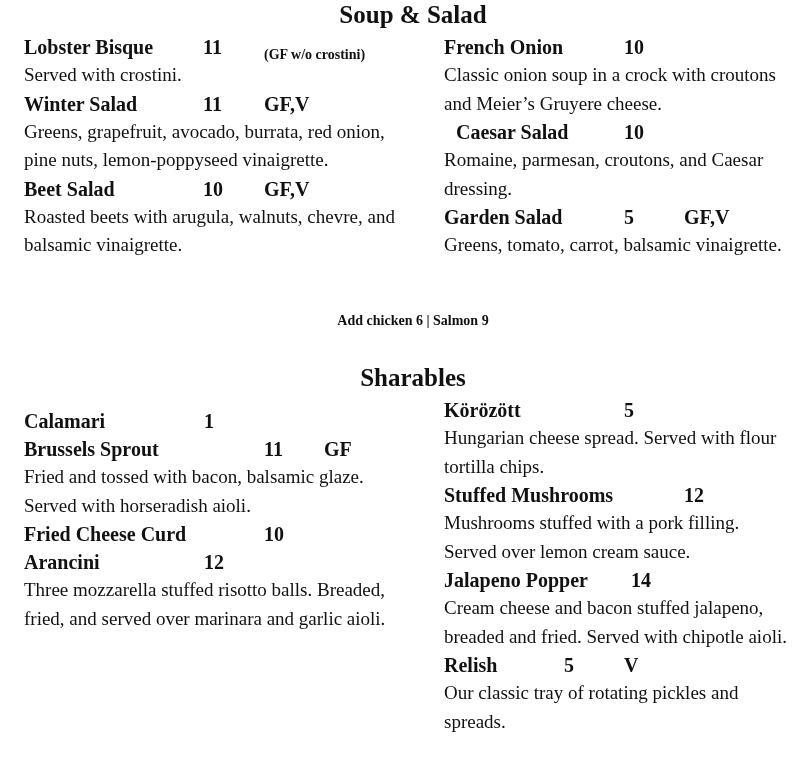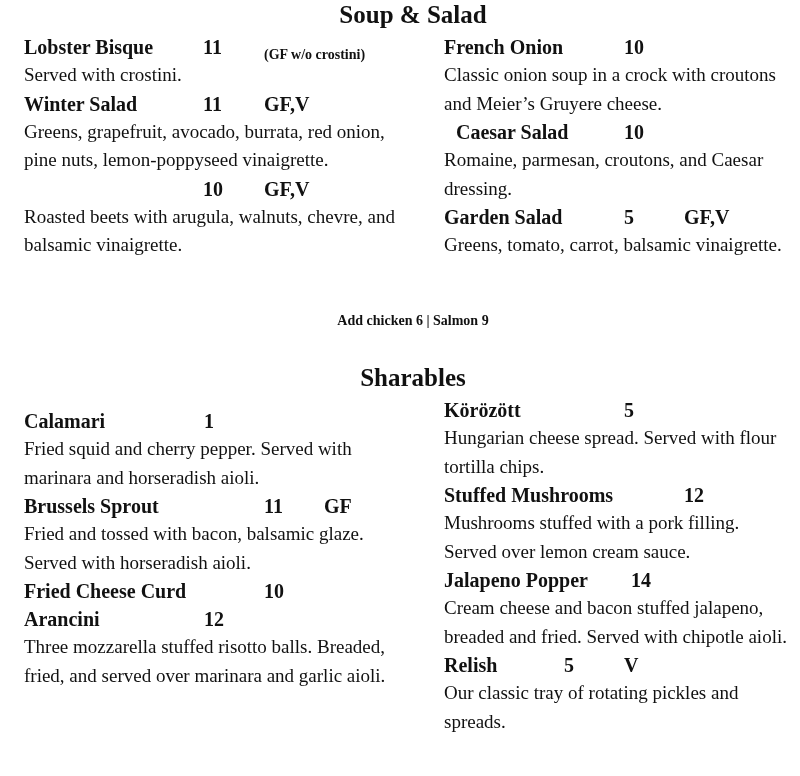--- a/index.html
+++ b/index.html
@@ -41,20 +41,21 @@
   <div>
     <div class="item-head">
       <span style="left:0">Winter Salad</span>
       <span style="left:179px">11</span>
       <span style="left:240px">GF,V</span>
     </div>
     <div class="item-desc">Greens, grapefruit, avocado, burrata, red onion, pine nuts, lemon-poppyseed vinaigrette.</div>
   </div>
   <div>
     <div class="item-head">
+      <span style="left:0">Beet Salad</span>
       <span style="left:179px">10</span>
       <span style="left:240px">GF,V</span>
     </div>
     <div class="item-desc">Roasted beets with arugula, walnuts, chevre, and balsamic vinaigrette.</div>
   </div>
 </div>
 
 <div class="col" style="left:444px; top:33px; width:350px;">
   <div>
     <div class="item-head">
@@ -83,21 +84,20 @@
 <div class="addon">Add chicken 6 | Salmon 9</div>
 
 <div class="section-title" style="top:364px;">Sharables</div>
 
 <div class="col" style="left:24px; top:396px;margin-top:11px;">
   <div>
     <div class="item-head">
       <span style="left:0">Calamari</span>
       <span style="left:180px">1</span>
     </div>
-    <div class="item-desc">Fried squid and cherry pepper. Served with marinara and horseradish aioli.</div>
   </div>
   <div>
     <div class="item-head">
       <span style="left:0">Brussels Sprout</span>
       <span style="left:240px">11</span>
       <span style="left:300px">GF</span>
     </div>
     <div class="item-desc">Fried and tossed with bacon, balsamic glaze. Served with horseradish aioli.</div>
   </div>
   <div>

